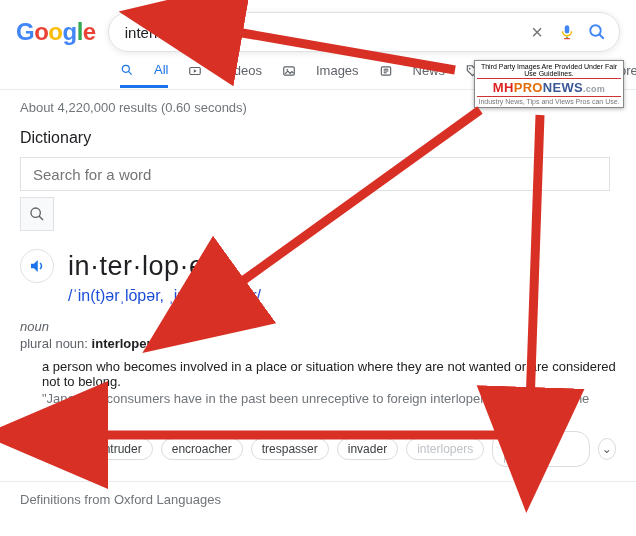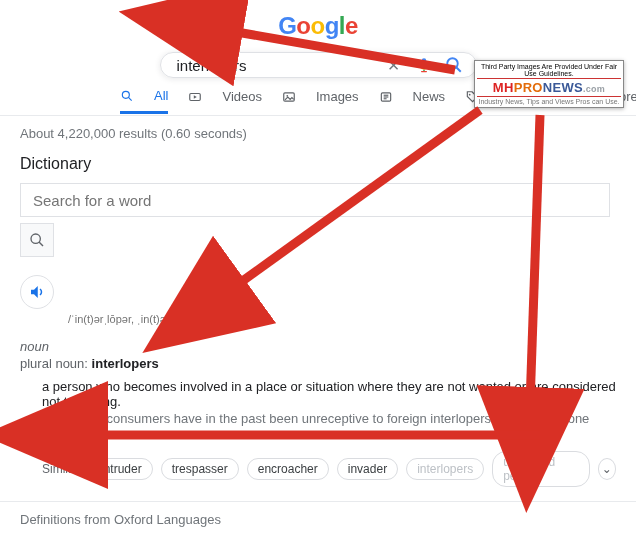--- a/index.html
+++ b/index.html
@@ -1,19 +1,19 @@
 <!DOCTYPE html>
 <html><head>
 <meta charset="utf-8">
 <style>
   * { box-sizing: border-box; margin: 0; padding: 0; }
   body { font-family: arial, sans-serif; width: 636px; height: 536px; overflow: hidden; background: #fff; position: relative; }
 
   
-  .top { display: flex; align-items: center; padding: 12px 16px 4px 16px; gap: 12px; flex-direction: column; }
+  .top { display: flex; align-items: center; padding: 12px 16px 4px 16px; gap: 12px; }
   .logo { font-weight: 700; font-size: 24px; letter-spacing: -.5px; }
   .logo .b { color:#4285F4 } .logo .r { color:#EA4335 } .logo .y { color:#FBBC05 } .logo .g { color:#34A853 }
 
   .search-wrap { flex: 1; display: flex; align-items: center; border: 1px solid #dfe1e5; border-radius: 22px; height: 40px; padding: 0 10px 0 16px; box-shadow: 0 1px 6px rgba(32,33,36,.1); }
   .search-wrap input { border: none; outline: none; flex: 1; font-size: 15px; color: #202124; }
   .srch-ico { width: 24px; height: 24px; display: flex; align-items: center; justify-content: center; margin-left: 6px; cursor: pointer; }
   .clear-x { color:#70757a; font-size:20px; line-height:1; }
   .mic svg { width:18px; height:18px; }
   .mag-blue svg { width:18px; height:18px; stroke:#4285F4; fill:none; stroke-width:2.5; }
 
@@ -37,21 +37,21 @@
   .dict h3 { font-size:16px; font-weight:400; color:#202124; margin-bottom:10px; }
   .word-search { display:flex; flex-direction:column; gap:6px; margin-bottom:18px; }
   .word-search input { width:100%; max-width:590px; height:34px; border:1px solid #dfe1e5; padding:0 12px; font-size:15px; outline:none; color:#5f6368; }
   .word-search .sbtn { width:34px; height:34px; border:1px solid #dfe1e5; background:#f8f9fa; display:flex; align-items:center; justify-content:center; cursor:pointer; }
   .word-search .sbtn svg { width:16px; height:16px; stroke:#5f6368; fill:none; stroke-width:2; }
 
   .headword { display:flex; align-items:center; gap:14px; margin-bottom:4px; }
   .speak { width:34px; height:34px; border:1px solid #dfe1e5; border-radius:50%; display:flex; align-items:center; justify-content:center; cursor:pointer; }
   .speak svg { width:18px; height:18px; fill:#1a73e8; }
   .hw { font-size:27px; color:#202124; letter-spacing:.5px; }
-  .pron { font-size:11px; color:#737373; margin-left:48px; margin-bottom:14px; }
+  .pron { font-size:16px; color:#1d4ed8; margin-left:48px; margin-bottom:14px; }
 
   .pos { font-size:13px; color:#5f6368; font-style:italic; }
   .plural { font-size:13px; color:#5f6368; margin-top:2px; }
   .plural b { color:#202124; font-weight:700; }
 
   .def { font-size:13px; color:#202124; margin:8px 0 2px 22px; }
   .ex  { font-size:13px; color:#70757a; margin:0 0 10px 22px; }
 
   .similar { display:flex; align-items:center; gap:8px; margin-left:22px; font-size:12px; color:#5f6368; flex-wrap:nowrap; }
   .chip { border:1px solid #dadce0; border-radius:14px; padding:3px 10px; font-size:12px; color:#3c4043; cursor:pointer; }
@@ -164,37 +164,38 @@
     </div>
   </div>
 
   <div class="headword">
     <div class="speak">
       <svg viewBox="0 0 24 24">
           <path d="M4 9v6h4l5 5V4L8 9z"></path>
           <path d="M16 8a5 5 0 0 1 0 8" fill="none" stroke="#1a73e8" stroke-width="2"></path>
         </svg>
     </div>
+    <div class="hw">in·ter·lop·er</div>
   </div>
   <div class="pron">/ˈin(t)ərˌlōpər, ˌin(t)ərˈlōpər/</div>
 
   <div class="pos">noun</div>
   <div class="plural">
     <span>plural noun:</span>
     <b>interlopers</b>
   </div>
 
   <div class="def">a person who becomes involved in a place or situation where they are not wanted or are considered not to belong.</div>
   <div class="ex">"Japanese consumers have in the past been unreceptive to foreign interlopers in the cell phone market"</div>
 
   <div class="similar">
     <span>Similar:</span>
     <span class="chip">intruder</span>
+    <span class="chip">encroacher</span>
     <span class="chip">trespasser</span>
-    <span class="chip">encroacher</span>
     <span class="chip">invader</span>
     <span class="chip faded">interlopers</span>
     <span class="chip faded">unwanted person</span>
     <span class="more-chip">⌄</span>
   </div>
 </div>
 
 <div class="src">Definitions from Oxford Languages</div>
 
 <svg class="overlay">

